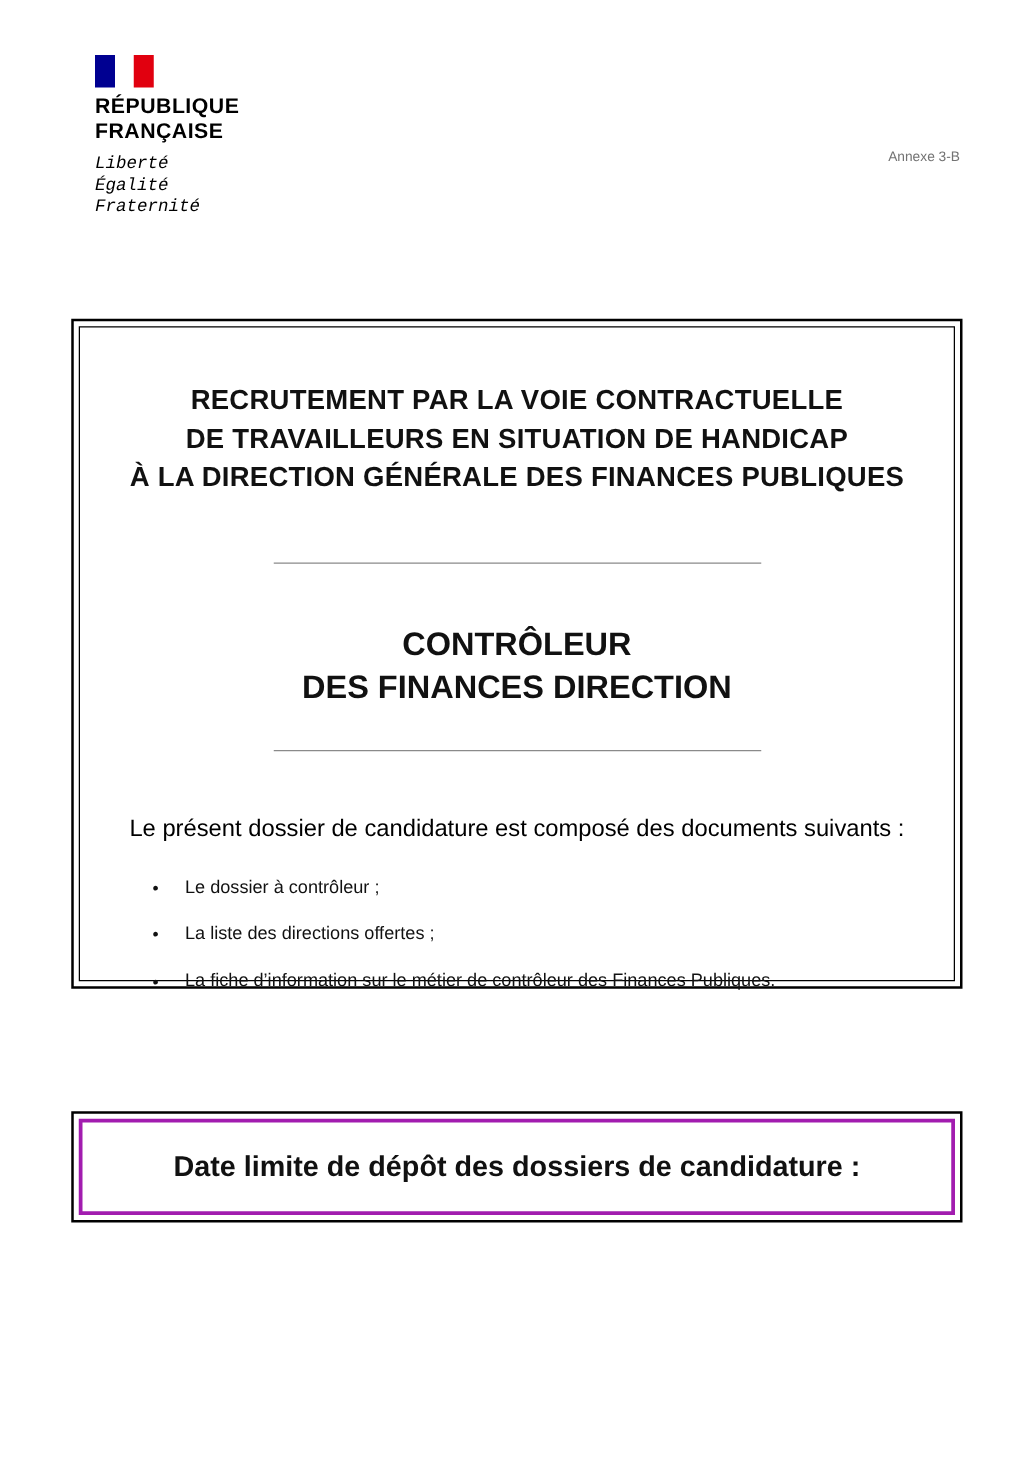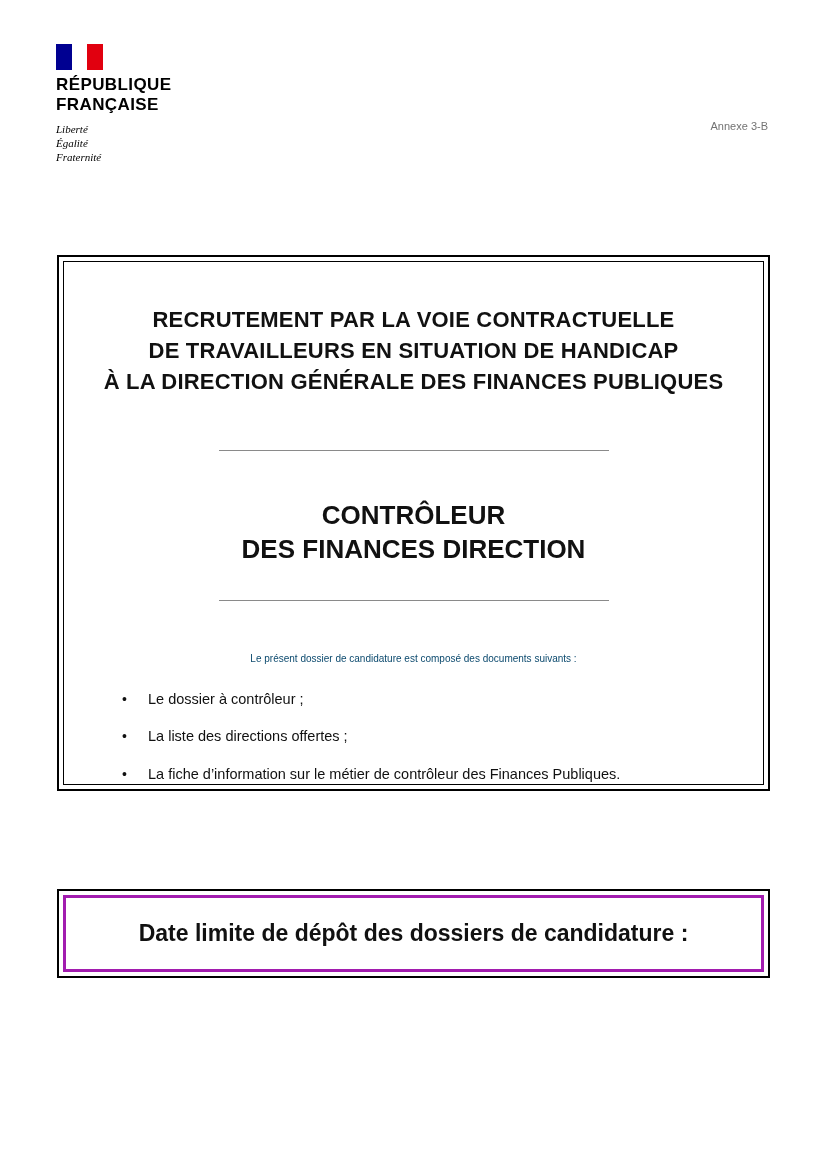--- a/index.html
+++ b/index.html
@@ -9,35 +9,35 @@
   .page {
     position: relative;
     width: 827px;
     height: 1169px;
     margin: 0 auto;
     background: #ffffff;
     overflow: hidden;
   }
 
   
-  .logo-block { position: absolute; left: 56px; top: 44px; }
+  .logo-block { position: absolute; left: 76px; top: 44px; }
   .flag { display: flex; width: 47px; height: 26px; margin-bottom: 5px; }
   .flag .stripe { width: 33.334%; height: 100%; }
   .logo-title {
     font-weight: bold;
     font-size: 17px;
     line-height: 1.18;
     letter-spacing: 0.4px;
     color: #000;
   }
   .motto {
     margin-top: 8px;
-    font-family: Liberation Serif, serif;
+    font-family: Liberation Mono, monospace;
     font-style: italic;
-    font-size: 11px;
+    font-size: 14px;
     line-height: 1.25;
     color: #000;
   }
 
   
   .annexe {
     position: absolute;
     right: 59px;
     top: 120px;
     font-size: 11px;
@@ -79,22 +79,22 @@
   .divider-2 { margin-top: 34px; }
   .sub-title {
     margin-top: 48px;
     font-weight: bold;
     font-size: 26px;
     line-height: 1.3;
     color: #111;
   }
   .intro-line {
     margin-top: 52px;
-    font-size: 10px;
-    color: #0c4a6e;
+    font-size: 19px;
+    color: #000000;
   }
   .bullet-list {
     margin-top: 24px;
     text-align: left;
     padding-left: 30px;
   }
   .bullet-item {
     display: flex;
     align-items: flex-start;
     margin-top: 14px;

